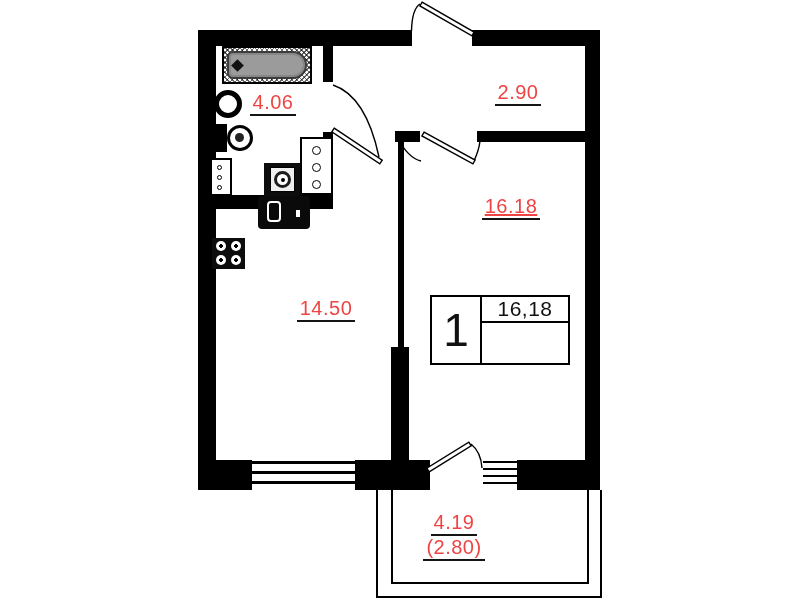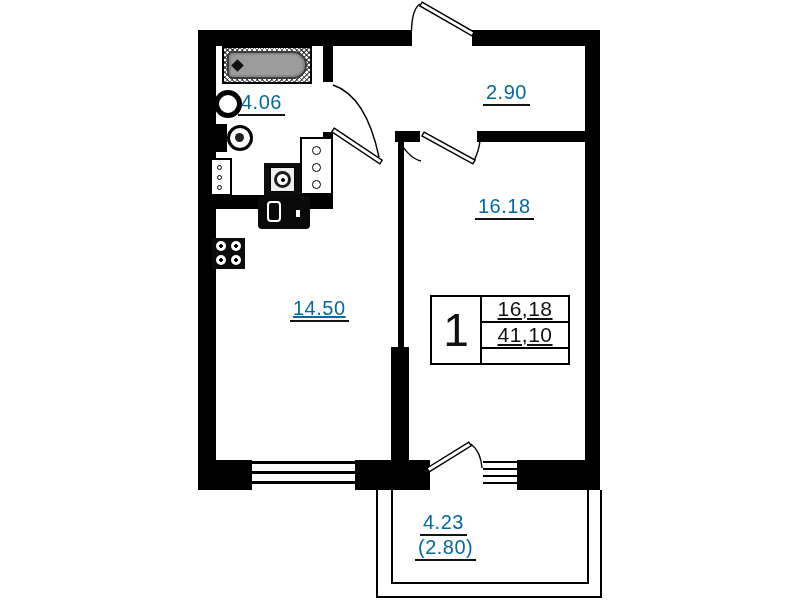--- a/index.html
+++ b/index.html
@@ -3,37 +3,37 @@
 <meta charset="utf-8">
 <style>
   html,body{margin:0;padding:0;background:#ffffff;}
   #plan{
     position:relative;width:799px;height:600px;background:#ffffff;overflow:hidden;
     font-family:"Liberation Sans", sans-serif;
   }
   .wall{position:absolute;background:#000;}
   .abs{position:absolute;box-sizing:border-box;}
   .room-label{
-    position:absolute;color:#0369a1;font-size:20px;
+    position:absolute;text-align:center;color:#ef4444;font-size:20px;
     letter-spacing:.5px;line-height:1.05;white-space:nowrap;
   }
   .room-label span{border-bottom:2px solid #141414;padding:0 3px 1px;}
   
   #info-table{
     position:absolute;left:430px;top:295px;width:140px;height:70px;
     border:2.5px solid #000;background:#fff;display:grid;
     grid-template-columns:50px 1fr;grid-template-rows:1fr 1fr 1fr;
     box-sizing:border-box;color:#111;
   }
   #info-table .count{
     grid-row:1/4;border-right:2px solid #000;display:flex;align-items:center;
     justify-content:center;font-size:46px;
   }
   #info-table .val{
-    display:flex;align-items:center;justify-content:center;font-size:21px;letter-spacing:.5px;text-decoration:underline;
+    display:flex;align-items:center;justify-content:center;font-size:21px;letter-spacing:.5px;
   }
   #info-table .val.b{border-bottom:2px solid #000;}
   svg{position:absolute;left:0;top:0;}
   .dot{position:absolute;border:1.5px solid #000;border-radius:50%;background:#fff;box-sizing:border-box;}
 </style>
 </head>
 <body>
 
 <div id="plan">
 
@@ -129,32 +129,31 @@
       <polygon points="429.2,471.9 471.2,445.9 468.8,442.1 426.8,468.1" fill="#fff" stroke="#000" stroke-width="1.4"></polygon>
     </g>
   </svg>
 
   <div class="room-label" style="left:238px;top:92px;width:70px;">
     <span>4.06</span>
   </div>
   <div class="room-label" style="left:483px;top:82px;width:70px;">
     <span>2.90</span>
   </div>
-  <div class="room-label" style="left:475px;top:196px;width:72px;">
+  <div class="room-label" style="left:475px;top:196px;width:72px;text-decoration:underline;">
     <span>16.18</span>
   </div>
-  <div class="room-label" style="left:290px;top:298px;width:72px;text-decoration:underline;">
+  <div class="room-label" style="left:290px;top:298px;width:72px;">
     <span>14.50</span>
   </div>
   <div class="room-label" style="left:420px;top:512px;width:68px;">
-    <span>4.23</span>
+    <span>4.19</span>
   </div>
   <div class="room-label" style="left:415px;top:537px;width:78px;">
     <span>(2.80)</span>
   </div>
 
   <div id="info-table">
     <div class="count">1</div>
     <div class="val b">16,18</div>
-    <div class="val b">41,10</div>
   </div>
 
 </div>
 
 </body></html>

